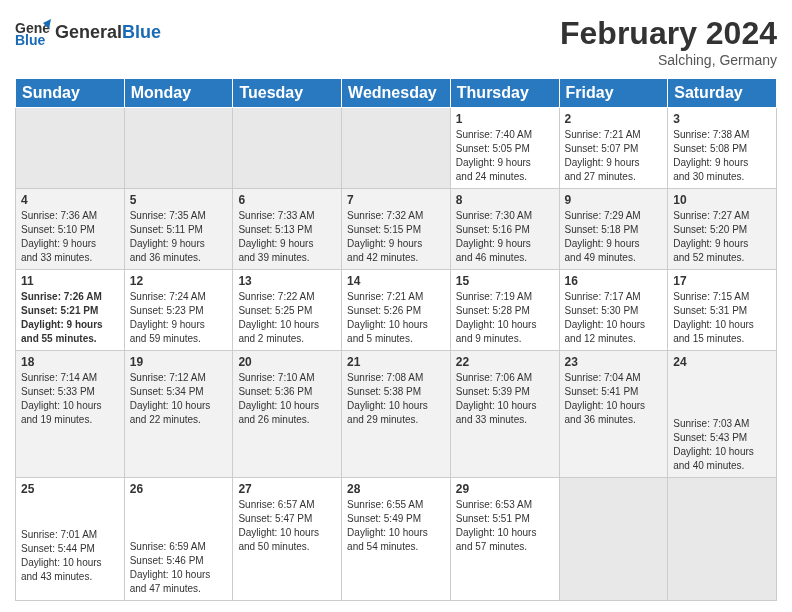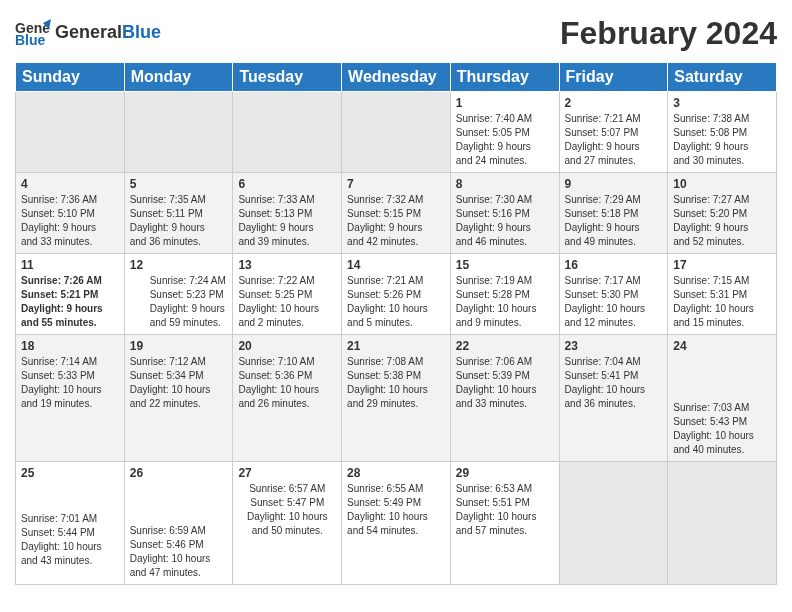--- a/index.html
+++ b/index.html
@@ -98,20 +98,21 @@
       <polygon points="28,8 36,4 34,14" fill="#1a6bb5"></polygon>
     </svg>
     <div>
       <div class="logo-text">
         <span style="color:#333">General</span><span class="blue">Blue</span>
       </div>
     </div>
   </div>
   <div class="title-block">
     <div class="cal-title">February 2024</div>
+    <div class="cal-subtitle">Salching, Germany</div>
   </div>
 </div>
 
 <table>
   <thead>
     <tr>
     <th>Sunday</th>
         <th>Monday</th>
         <th>Tuesday</th>
         <th>Wednesday</th>
@@ -202,21 +203,21 @@
       <tr>
         <td>
           <span class="day-num">11</span>
           <div class="day-info" style="white-space: pre-line; font-weight: bold;">Sunrise: 7:26 AM
 Sunset: 5:21 PM
 Daylight: 9 hours
 and 55 minutes.</div>
         </td>
         <td>
           <span class="day-num">12</span>
-          <div class="day-info" style="white-space: pre-line; margin-left: 20px;">Sunrise: 7:24 AM
+          <div class="day-info" style="white-space: pre-line;">Sunrise: 7:24 AM
 Sunset: 5:23 PM
 Daylight: 9 hours
 and 59 minutes.</div>
         </td>
         <td>
           <span class="day-num">13</span>
           <div class="day-info" style="white-space: pre-line;">Sunrise: 7:22 AM
 Sunset: 5:25 PM
 Daylight: 10 hours
 and 2 minutes.</div>
@@ -311,21 +312,21 @@
         </td>
         <td>
           <span class="day-num">26</span>
           <div class="day-info" style="white-space: pre-line; margin-top: 44px;">Sunrise: 6:59 AM
 Sunset: 5:46 PM
 Daylight: 10 hours
 and 47 minutes.</div>
         </td>
         <td>
           <span class="day-num">27</span>
-          <div class="day-info" style="white-space: pre-line; text-align: center;">Sunrise: 6:57 AM
+          <div class="day-info" style="white-space: pre-line;">Sunrise: 6:57 AM
 Sunset: 5:47 PM
 Daylight: 10 hours
 and 50 minutes.</div>
         </td>
         <td>
           <span class="day-num">28</span>
           <div class="day-info" style="white-space: pre-line;">Sunrise: 6:55 AM
 Sunset: 5:49 PM
 Daylight: 10 hours
 and 54 minutes.</div>

